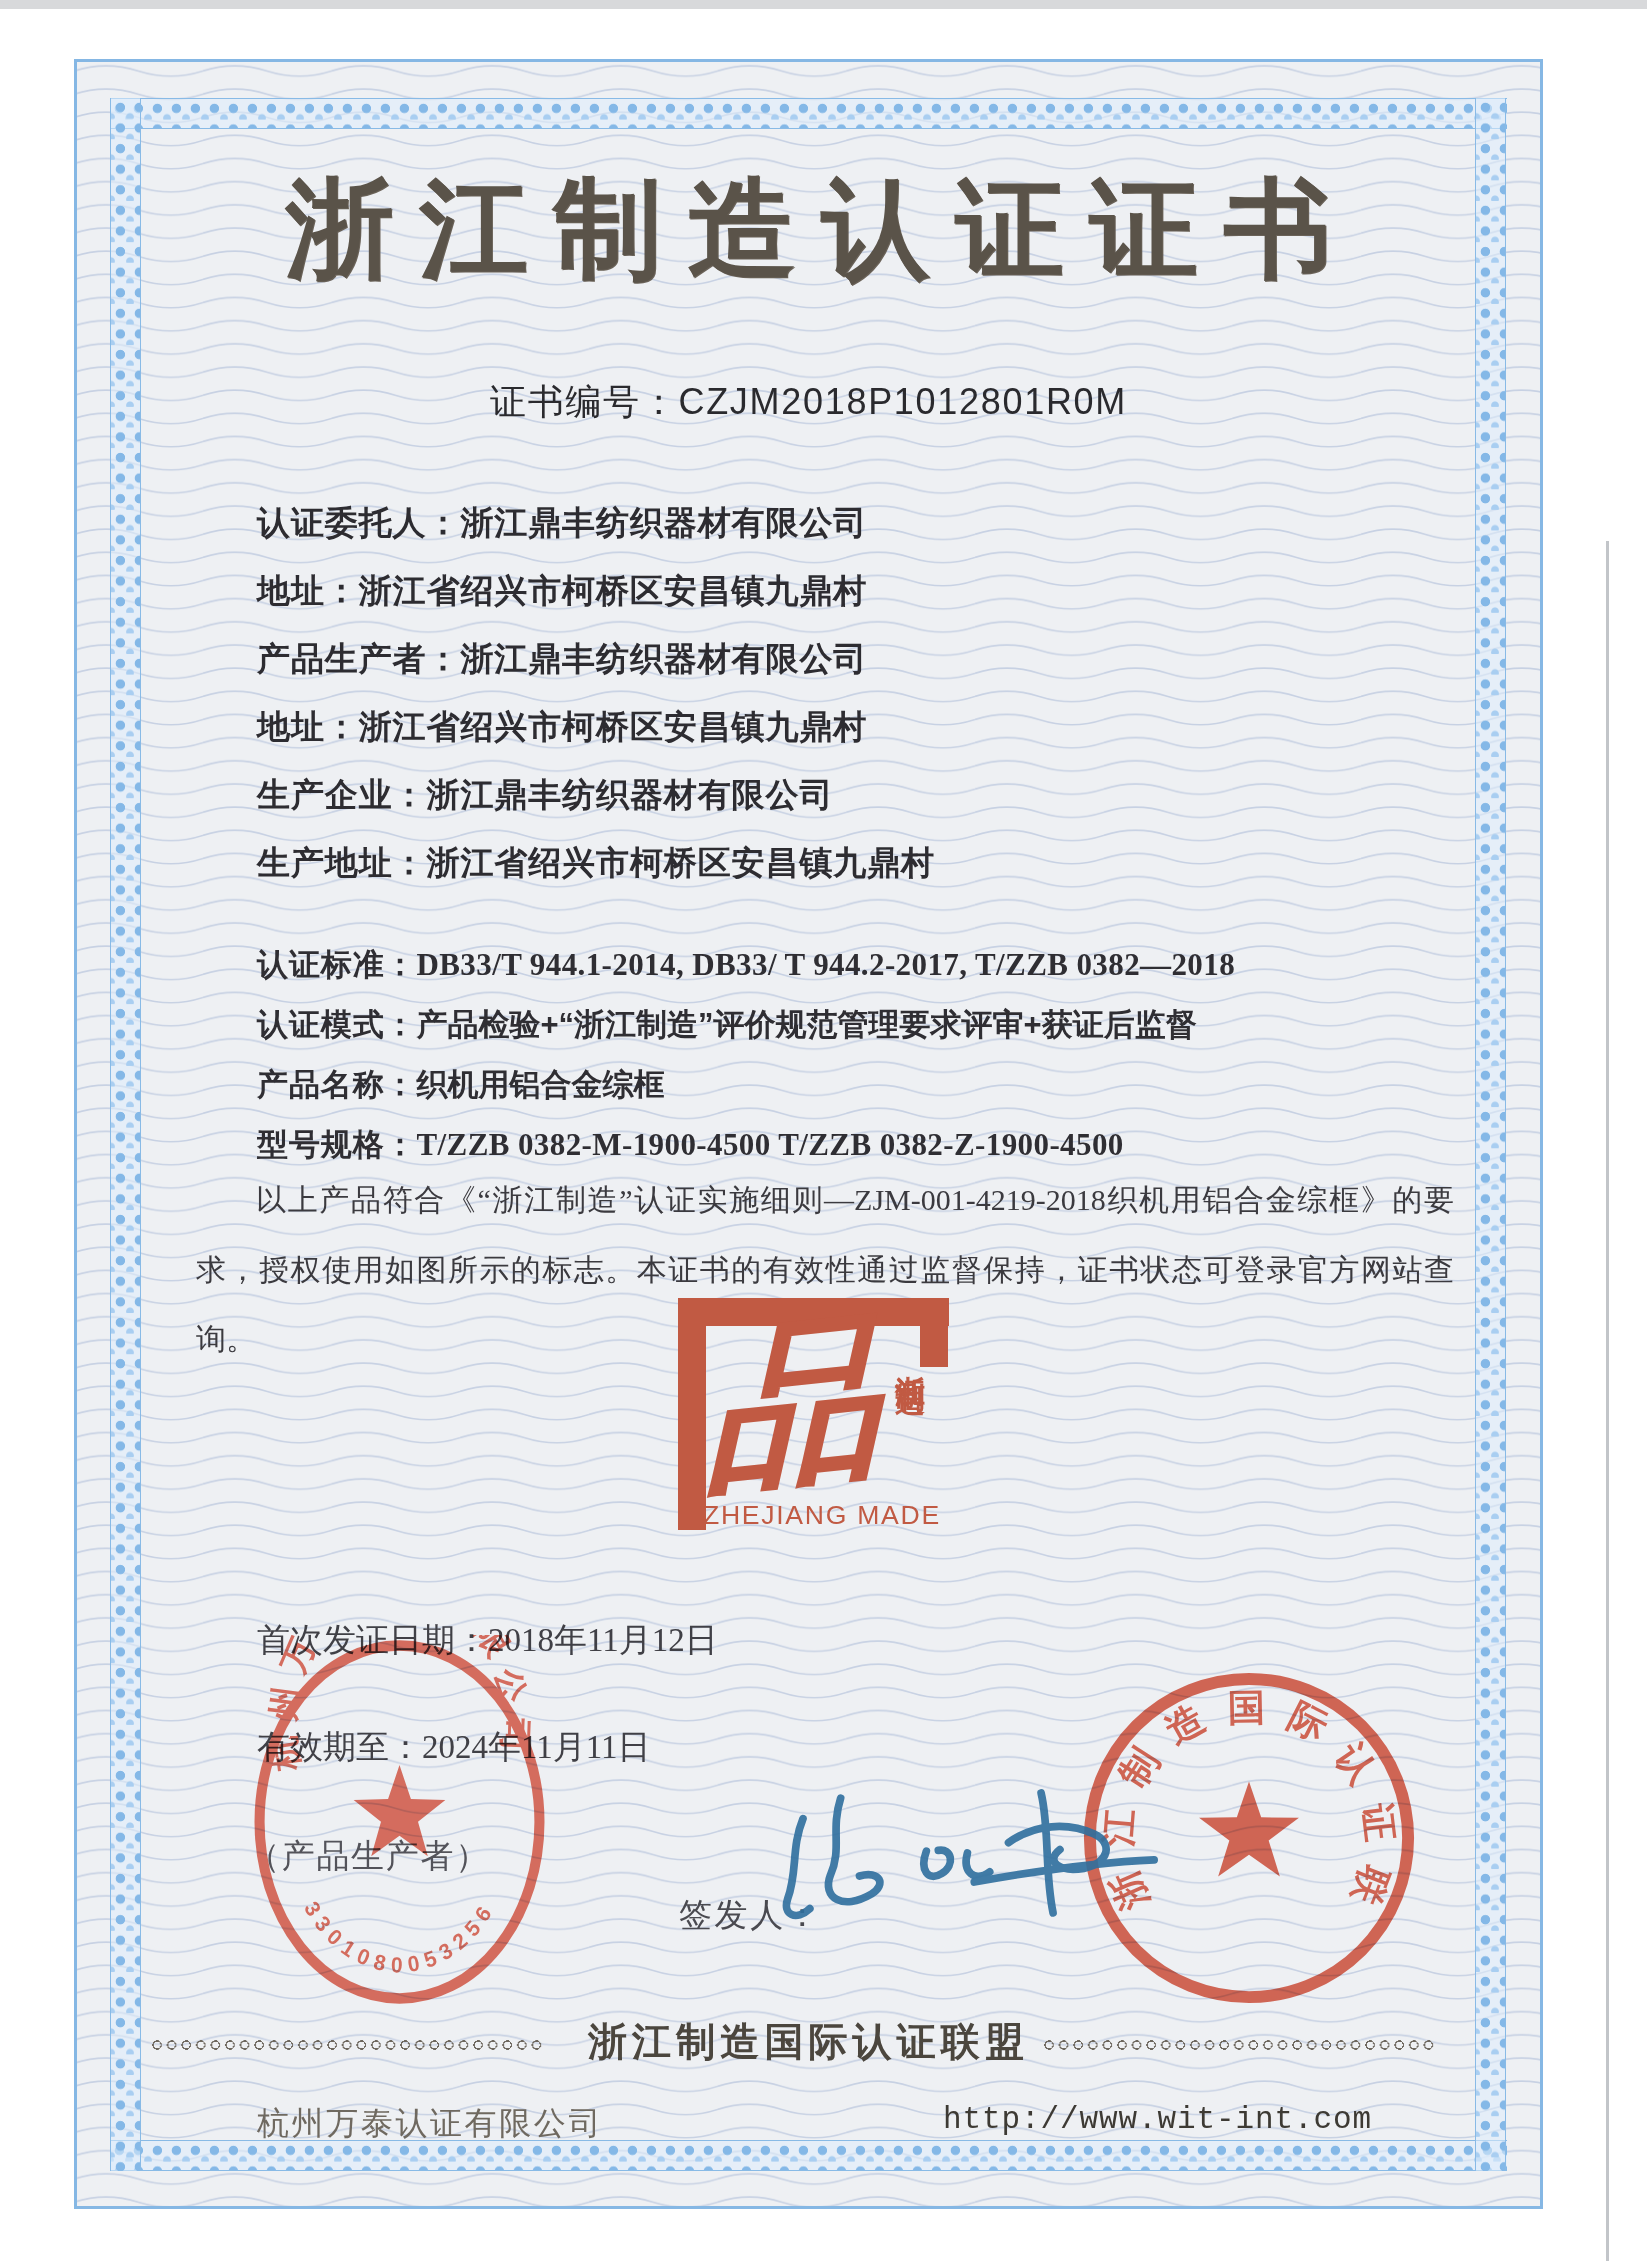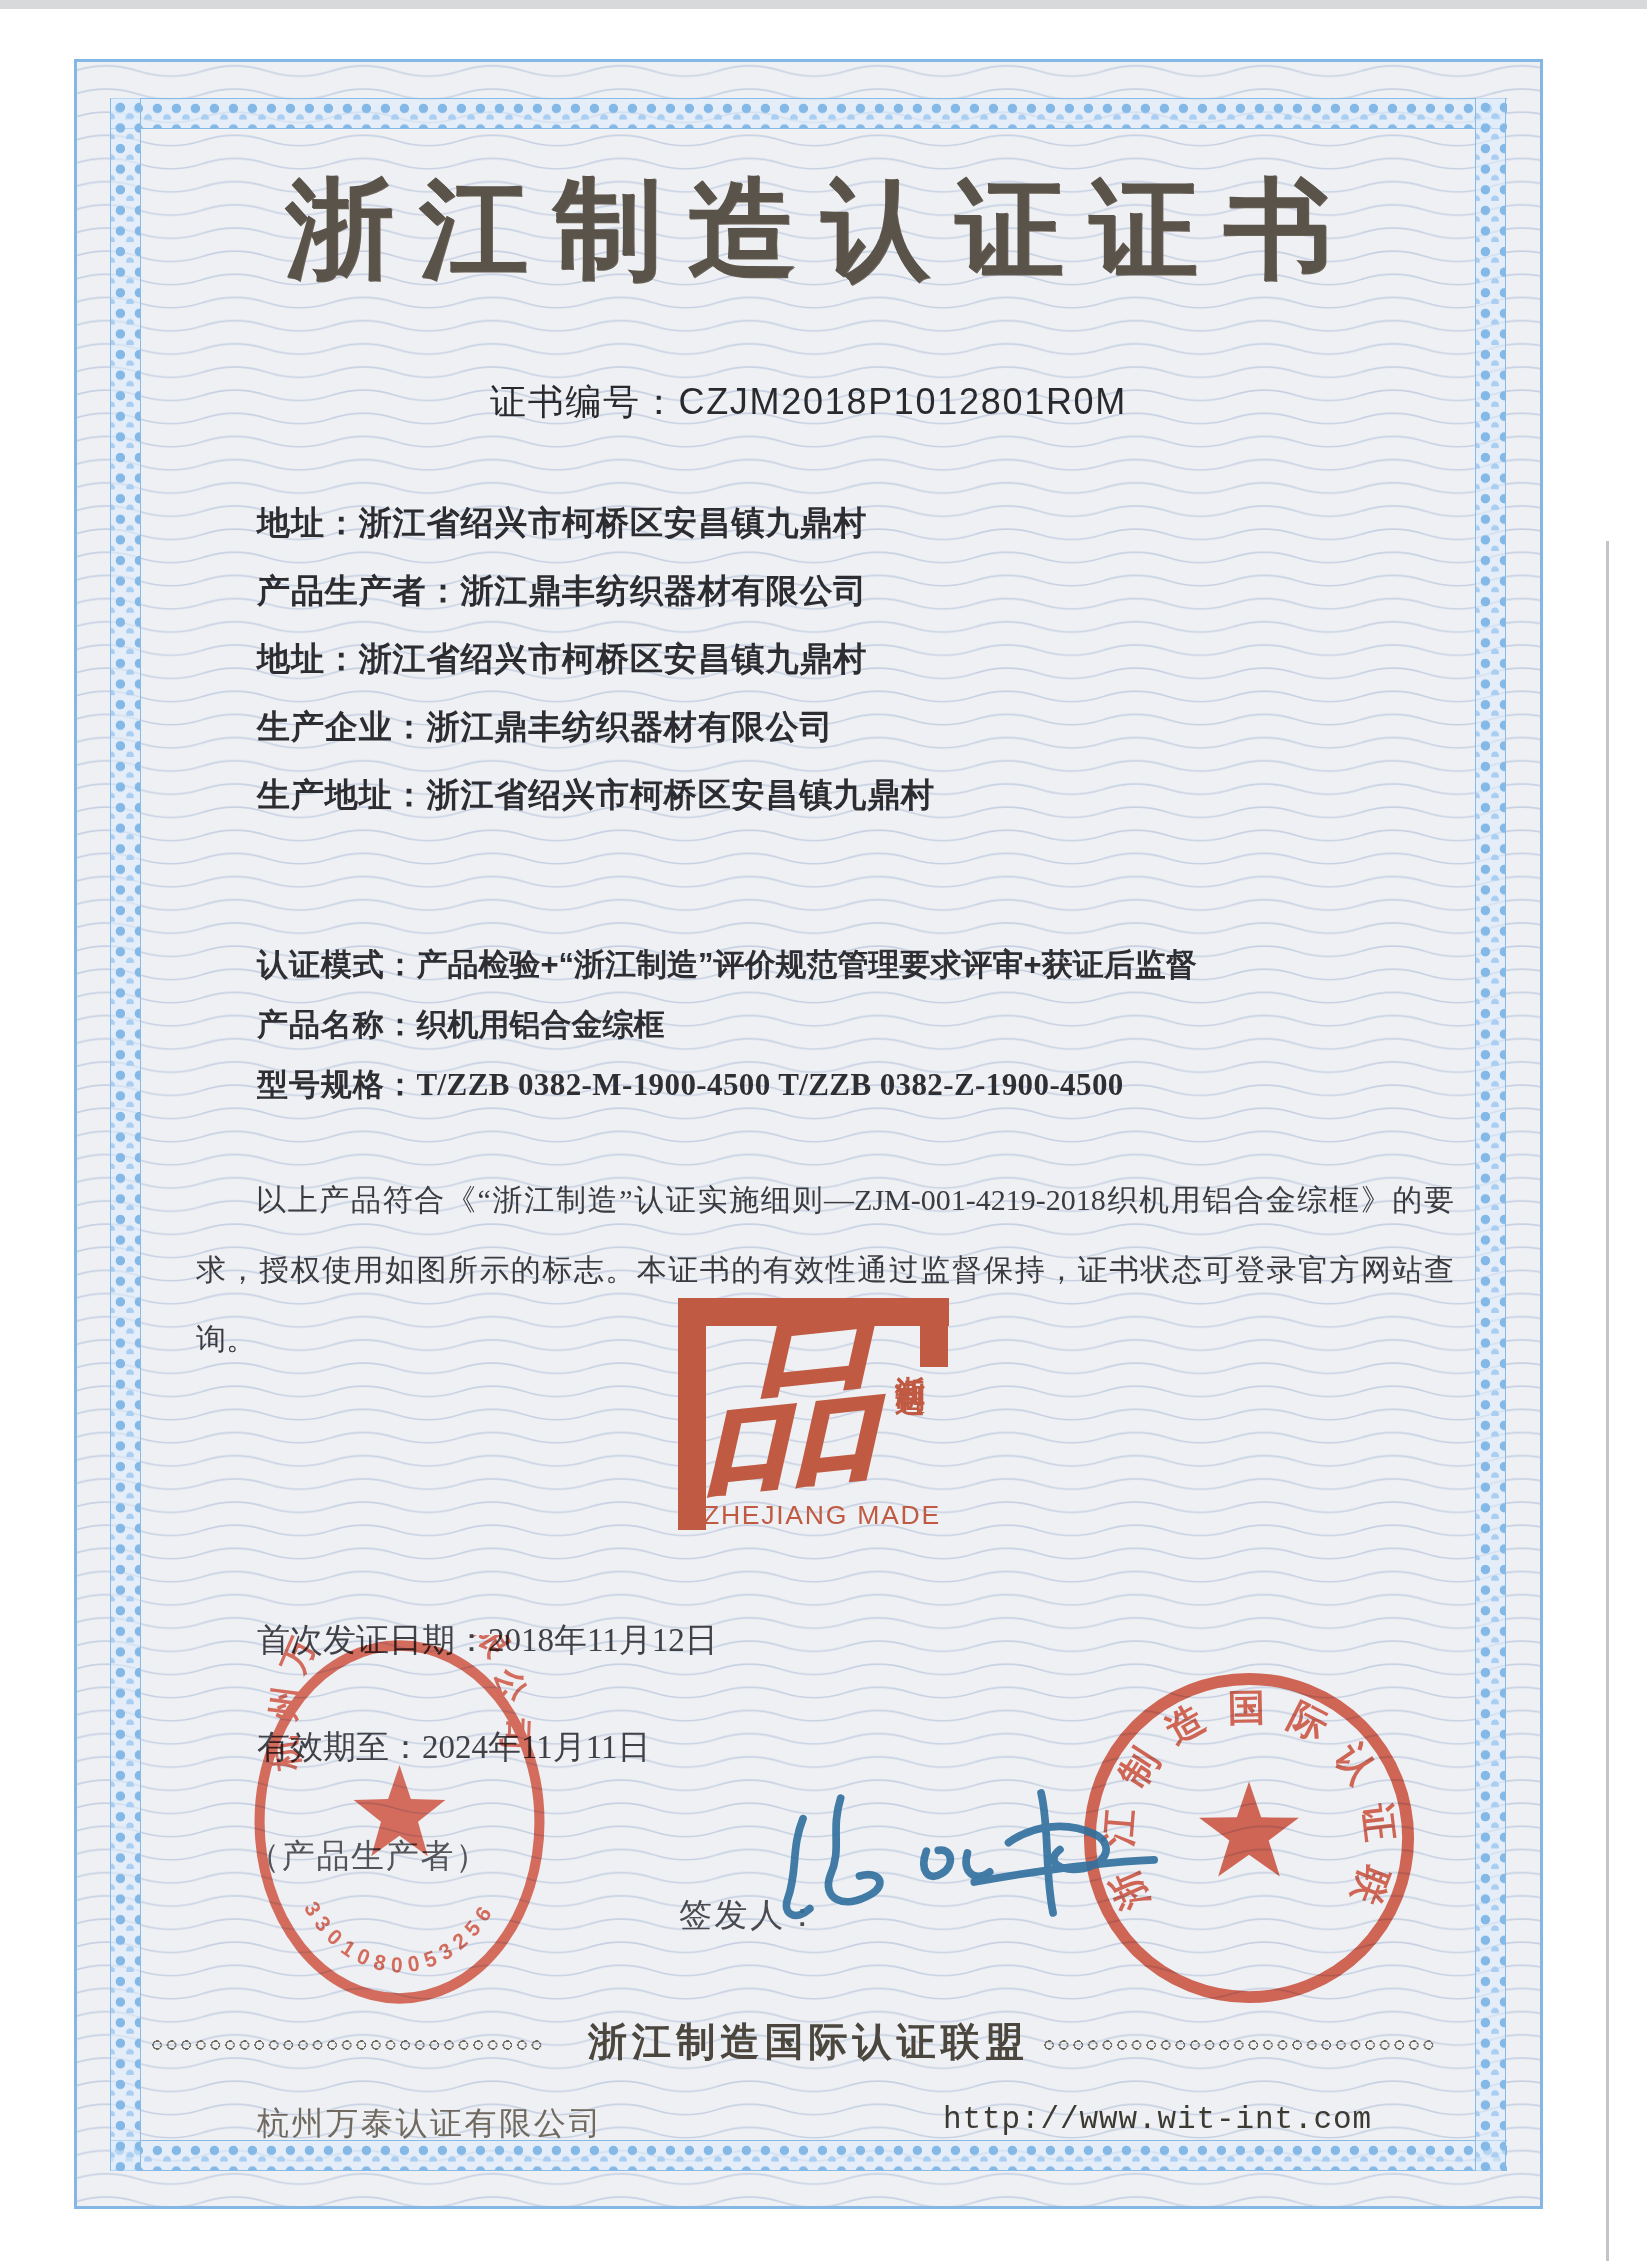--- a/index.html
+++ b/index.html
@@ -111,28 +111,30 @@
   <div class="band band-left"></div>
   <div class="band band-right"></div>
 
   <div class="ttl">浙江制造认证证书</div>
 
   <div class="certno">
     <span>证书编号：</span><span>CZJM2018P1012801R0M</span>
   </div>
 
   <div class="info">
+    <div class="row"><span>认证委托人：</span><span>浙江鼎丰纺织器材有限公司</span></div>
     <div class="row"><span>地址：</span><span>浙江省绍兴市柯桥区安昌镇九鼎村</span></div>
     <div class="row"><span>产品生产者：</span><span>浙江鼎丰纺织器材有限公司</span></div>
     <div class="row"><span>地址：</span><span>浙江省绍兴市柯桥区安昌镇九鼎村</span></div>
     <div class="row"><span>生产企业：</span><span>浙江鼎丰纺织器材有限公司</span></div>
     <div class="row"><span>生产地址：</span><span>浙江省绍兴市柯桥区安昌镇九鼎村</span></div>
   </div>
 
   <div class="spec">
+    <div class="row"><span class="lbl">认证标准：</span><span class="v-serif">DB33/T 944.1-2014, DB33/ T 944.2-2017, T/ZZB 0382—2018</span></div>
     <div class="row"><span class="lbl">认证模式：</span><span class="v-sans">产品检验+“浙江制造”评价规范管理要求评审+获证后监督</span></div>
     <div class="row"><span class="lbl">产品名称：</span><span class="v-sans">织机用铝合金综框</span></div>
     <div class="row"><span class="lbl">型号规格：</span><span class="v-serif">T/ZZB 0382-M-1900-4500  T/ZZB 0382-Z-1900-4500</span></div>
   </div>
 
   <div class="para">以上产品符合《“浙江制造”认证实施细则—ZJM-001-4219-2018织机用铝合金综框》的要求，授权使用如图所示的标志。本证书的有效性通过监督保持，证书状态可登录官方网站查询。</div>
 
   <div class="logo">
     <div class="bar" style="left:8.6px;top:4.3px;width:28px;height:232px;"></div>
     <div class="bar" style="left:8.6px;top:4.3px;width:271px;height:28px;"></div>

